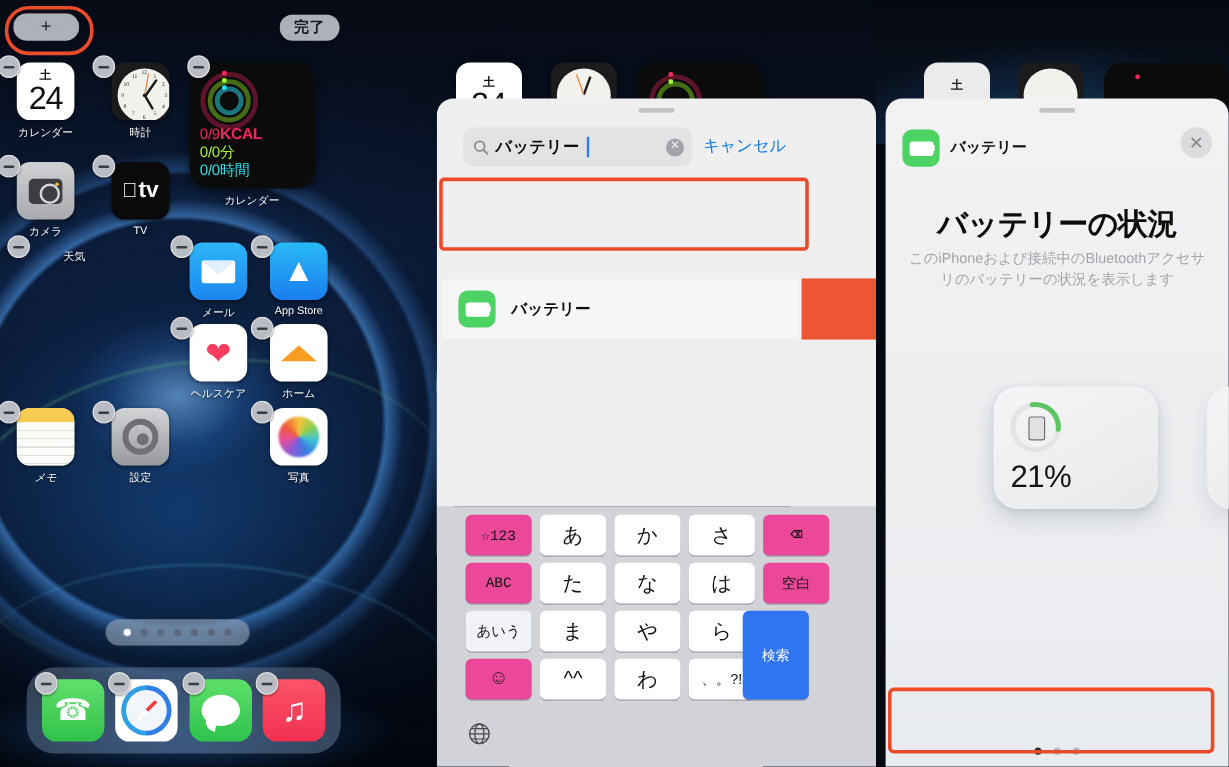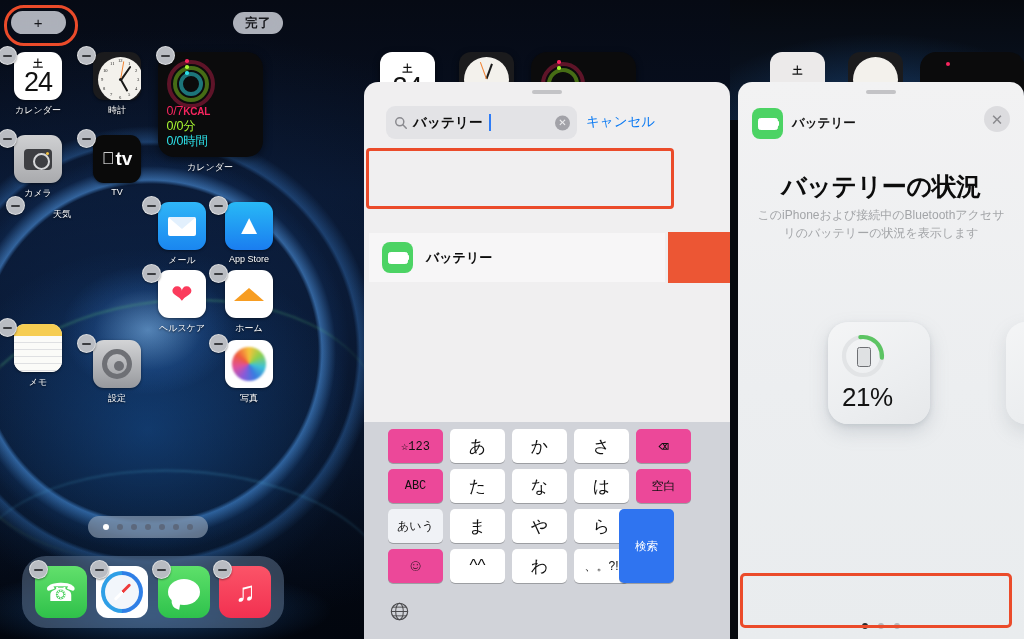--- a/index.html
+++ b/index.html
@@ -72,21 +72,21 @@
   .cal-w .d2{font-size:27px;font-weight:400;color:#111;line-height:1;letter-spacing:-1px;}
   .clock-w{width:55px;height:55px;background:#1b1b1d;border-radius:12px;position:relative;overflow:hidden;}
   .clock-face{position:absolute;left:5px;top:5px;width:45px;height:45px;border-radius:50%;background:#f3f1ec;}
   .clock-num{position:absolute;font-size:4.6px;color:#222;font-family:"Liberation Serif",serif;}
   .hand{position:absolute;left:50%;top:50%;transform-origin:50% 100%;background:#1a1a1a;border-radius:1px;}
   .fit-w{width:105px;height:105px;background:#0b0b0c;border-radius:16px;padding:8px 0 0 9px;box-sizing:border-box;}
   .rings{width:40px;height:40px;position:relative;margin-bottom:4px;}
   .ring{position:absolute;border-radius:50%;}
   .fit-line{font-size:12.5px;font-weight:500;line-height:15px;letter-spacing:-.2px;}
   .fit-kcal{color:#f8255f;} .fit-min{color:#a8f632;} .fit-hr{color:#2de0e8;}
-  .fit-line small{font-size:10px;font-weight:600;}
+  .fit-line small{font-size:13px;font-weight:600;}
   .wx-w{width:110px;height:100px;background:rgba(22,26,34,.93);border-radius:16px;
         padding:8px 10px;box-sizing:border-box;color:#fff;}
   .wx-city{font-size:10px;font-weight:600;}
   .wx-temp{font-size:26px;font-weight:300;line-height:30px;letter-spacing:-1px;}
   .wx-cloud{width:18px;height:11px;background:#e9eaec;border-radius:6px;position:relative;margin:5px 0 3px 1px;}
   .wx-cloud::before{content:"";position:absolute;left:3px;top:-5px;width:10px;height:10px;border-radius:50%;background:#e9eaec;}
   .wx-cloud::after{content:"";position:absolute;left:9px;top:-3px;width:8px;height:8px;border-radius:50%;background:#e9eaec;}
   .wx-desc{font-size:8.5px;line-height:11px;}
   .wx-hl{font-size:8px;line-height:11px;}
 
@@ -173,20 +173,21 @@
     position:absolute;right:14px;top:24px;width:26px;height:26px;border-radius:50%;
     background:#dcdcdf;display:flex;align-items:center;justify-content:center;
     color:#8a8a8e;font-size:15px;font-weight:400;line-height:1;
   }
   #big-title{position:absolute;left:0;top:88px;width:100%;text-align:center;font-size:25px;font-weight:700;color:#0c0c0c;letter-spacing:-.4px;}
   #big-sub{position:absolute;left:18px;top:124px;width:250px;text-align:center;font-size:12px;line-height:18px;color:#a3a5a8;}
   #preview-card{
     position:absolute;left:90px;top:240px;width:102px;height:102px;border-radius:20px;
     background:linear-gradient(150deg,#f4f5f6 0%,#eceef0 60%,#e6e8ea 100%);
     box-shadow:0 8px 18px rgba(130,140,150,.28),0 2px 5px rgba(130,140,150,.2);
+    padding-left:35px;
   }
   #preview-card-right{
     position:absolute;left:268px;top:240px;width:102px;height:102px;border-radius:20px;
     background:linear-gradient(150deg,#f4f5f6 0%,#eceef0 60%,#e6e8ea 100%);
     box-shadow:0 8px 18px rgba(130,140,150,.22);
   }
   #ring-wrap{position:absolute;left:12px;top:11px;width:46px;height:46px;}
   #pct{position:absolute;left:14px;top:60px;font-size:26px;font-weight:400;color:#131313;letter-spacing:-.5px;}
   #dots-right{position:absolute;left:0;top:541px;width:286px;display:flex;justify-content:center;gap:10px;}
   #dots-right i{width:6px;height:6px;border-radius:50%;background:#b5b7ba;display:block;}
@@ -248,21 +249,21 @@
         <div class="minus" style="left:1px;"></div>
         <div class="wdg fit-w" style="position:relative;margin:0 auto;">
           <div class="rings">
             <div class="ring" style="left:0;top:0;width:40px;height:40px;border:4px solid rgba(248,37,95,.35);"></div>
             <div class="ring" style="left:6px;top:6px;width:28px;height:28px;border:4px solid rgba(120,190,30,.55);"></div>
             <div class="ring" style="left:12px;top:12px;width:16px;height:16px;border:4px solid rgba(45,224,232,.50);"></div>
             <div style="position:absolute;left:18.5px;top:-1px;width:3.5px;height:3.5px;border-radius:50%;background:#f8255f;"></div>
             <div style="position:absolute;left:18.5px;top:5px;width:3.5px;height:3.5px;border-radius:50%;background:#a8f632;"></div>
             <div style="position:absolute;left:18.5px;top:11px;width:3.5px;height:3.5px;border-radius:50%;background:#2de0e8;"></div>
           </div>
-          <div class="fit-line fit-kcal"><span>0/7</span><small>KCAL</small></div>
+          <div class="fit-line fit-kcal"><span>0/9</span><small>KCAL</small></div>
           <div class="fit-line fit-min">0/0分</div>
           <div class="fit-line fit-hr">0/0時間</div>
         </div>
         <div class="lbl">カレンダー</div>
       </div>
 
       <div class="app" style="left:4px;top:135px;">
         <div class="minus"></div>
         <div class="tile" style="background:linear-gradient(180deg,#cfd0d2,#a9aaad);">
           <div style="width:28px;height:21px;border-radius:4px;background:#3d3e42;position:relative;">
@@ -312,21 +313,21 @@
       </div>
 
       <div class="app" style="left:215px;top:270px;">
         <div class="minus"></div>
         <div class="tile" style="background:#fff;">
           <div style="width:0;height:0;border-left:15px solid transparent;border-right:15px solid transparent;border-bottom:13px solid #f79d22;margin-bottom:-1px;"></div>
         </div>
         <div class="lbl">ホーム</div>
       </div>
 
-      <div class="app" style="left:4px;top:324px;">
+      <div class="app" style="left:4px;top:340px;font-style:italic;">
         <div class="minus"></div>
         <div class="tile" style="background:#fbfbf8;flex-direction:column;align-items:stretch;">
           <div style="height:12px;background:#f6cd52;"></div>
           <div style="flex:1;background:repeating-linear-gradient(#fbfbf8 0 6px,#dfe0e2 6px 7px);"></div>
         </div>
         <div class="lbl">メモ</div>
       </div>
 
       <div class="app" style="left:83px;top:340px;">
         <div class="minus"></div>

